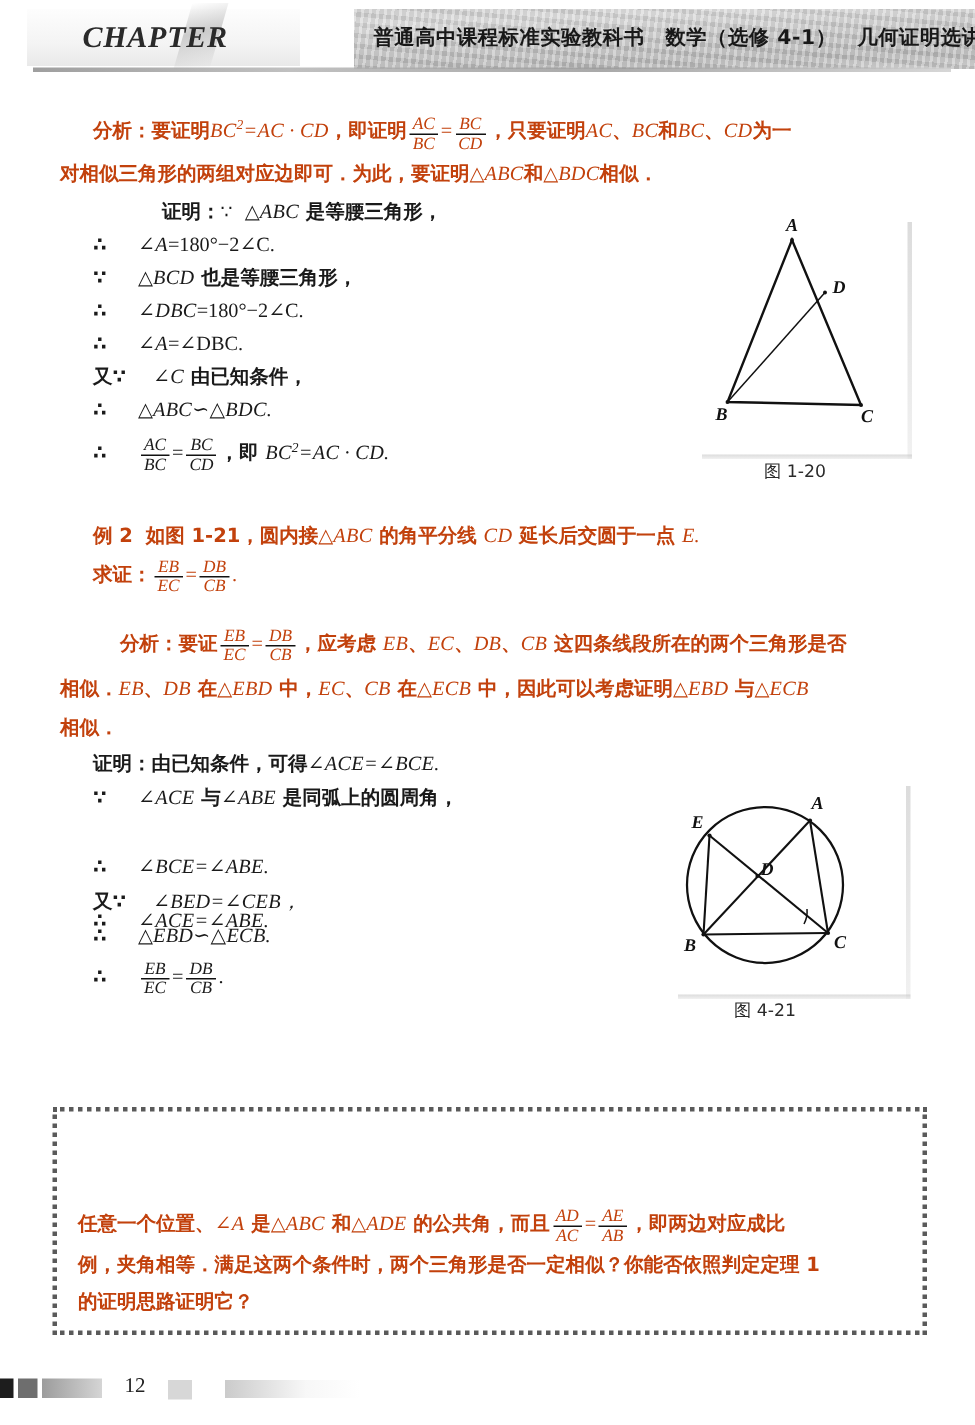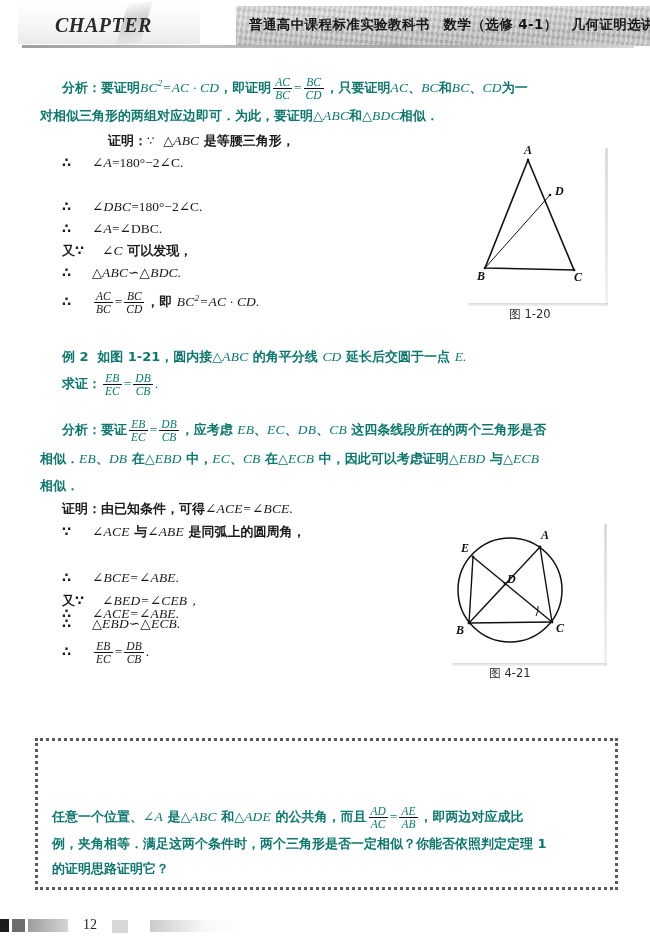--- a/index.html
+++ b/index.html
@@ -80,21 +80,21 @@
     opacity: .85;
   }
 
   
   .content { position: absolute; left: 0; top: 0; width: 650px; height: 950px; }
 
   .para {
     position: absolute;
     font-size: 13.5px;
     line-height: 17px;
-    color: #0f766e;
+    color: #c2410c;
     white-space: nowrap;
   }
   .cn { font-family: "DejaVu Sans", sans-serif; font-weight: bold; font-size: 13px; }
   .math {
     font-family: "Liberation Serif", "DejaVu Serif", serif;
     font-style: italic;
     font-size: 13.5px;
     letter-spacing: .2px;
   }
   .mathup {
@@ -268,28 +268,31 @@
   <div class="para" style="left:40px; top:107px;">
     <span class="cn">对相似三角形的两组对应边即可．为此，要证明△</span><span class="math">ABC</span><span class="cn">和△</span><span class="math">BDC</span><span class="cn">相似．</span>
   </div>
 
   <div class="step" style="left:62px; top:133px;margin-left:46px;">
     <span class="cn">证明：</span><span class="sym">∵</span>&nbsp;&nbsp;<span class="cn">△</span><span class="math">ABC</span><span class="cn"> 是等腰三角形，</span>
   </div>
   <div class="step" style="left:62px; top:155px;">
     <span class="tag sym">∴</span><span class="math">∠A</span><span class="mathup">=180°−2∠C.</span>
   </div>
+  <div class="step" style="left:62px; top:177px;">
+    <span class="tag sym">∵</span><span class="cn">△</span><span class="math">BCD</span><span class="cn"> 也是等腰三角形，</span>
+  </div>
   <div class="step" style="left:62px; top:199px;">
     <span class="tag sym">∴</span><span class="math">∠DBC</span><span class="mathup">=180°−2∠C.</span>
   </div>
   <div class="step" style="left:62px; top:221px;">
     <span class="tag sym">∴</span><span class="math">∠A</span><span class="mathup">=∠DBC.</span>
   </div>
   <div class="step" style="left:62px; top:243px;">
-    <span class="tag wide cn">又∵</span><span class="math">∠C</span><span class="cn"> 可以发现，</span>
+    <span class="tag wide cn">又∵</span><span class="math">∠C</span><span class="cn"> 由已知条件，</span>
   </div>
   <div class="step" style="left:62px; top:265px;">
     <span class="tag sym">∴</span><span class="cn">△</span><span class="math">ABC∽△BDC.</span>
   </div>
   <div class="step" style="left:62px; top:290px;">
     <span class="tag sym">∴</span><span class="frac"><span class="num">AC</span><span class="den">BC</span></span><span class="mathup">=</span><span class="frac"><span class="num">BC</span><span class="den">CD</span></span><span class="cn">，即 </span><span class="math">BC</span><sup class="math" style="font-size:9px;">2</sup><span class="math">=AC · CD.</span>
   </div>
 
   <div class="figure-box" style="left:462px; top:142px; width:180px; height:185px;">
     <div class="figure-shadow" style="left:143px; top:6px; width:3px; height:158px;"></div>
@@ -309,21 +312,21 @@
     <div class="fig-caption" style="left:-12px; top:165px; width:160px;">图 1-20</div>
   </div>
 
   <div class="para" style="left:62px; top:348px;">
     <span class="cn">例 2</span>&nbsp;&nbsp;<span class="cn">如图 1-21，圆内接△</span><span class="math">ABC</span><span class="cn"> 的角平分线 </span><span class="math">CD</span><span class="cn"> 延长后交圆于一点 </span><span class="math">E.</span>
   </div>
   <div class="para" style="left:62px; top:372px;">
     <span class="cn">求证：</span><span class="frac"><span class="num">EB</span><span class="den">EC</span></span><span class="mathup">=</span><span class="frac"><span class="num">DB</span><span class="den">CB</span></span><span class="mathup">.</span>
   </div>
 
-  <div class="para" style="left:62px; top:418px;">
+  <div class="para" style="left:80px; top:418px;">
     <span class="cn">分析：</span><span class="cn">要证</span><span class="frac"><span class="num">EB</span><span class="den">EC</span></span><span class="mathup">=</span><span class="frac"><span class="num">DB</span><span class="den">CB</span></span><span class="cn">，应考虑 </span><span class="math">EB</span><span class="cn">、</span><span class="math">EC</span><span class="cn">、</span><span class="math">DB</span><span class="cn">、</span><span class="math">CB</span><span class="cn"> 这四条线段所在的两个三角形是否</span>
   </div>
   <div class="para" style="left:40px; top:450px;">
     <span class="cn">相似．</span><span class="math">EB</span><span class="cn">、</span><span class="math">DB</span><span class="cn"> 在△</span><span class="math">EBD</span><span class="cn"> 中，</span><span class="math">EC</span><span class="cn">、</span><span class="math">CB</span><span class="cn"> 在△</span><span class="math">ECB</span><span class="cn"> 中，因此可以考虑证明△</span><span class="math">EBD</span><span class="cn"> 与△</span><span class="math">ECB</span>
   </div>
   <div class="para" style="left:40px; top:477px;">
     <span class="cn">相似．</span>
   </div>
 
   <div class="step" style="left:62px; top:524px;">

